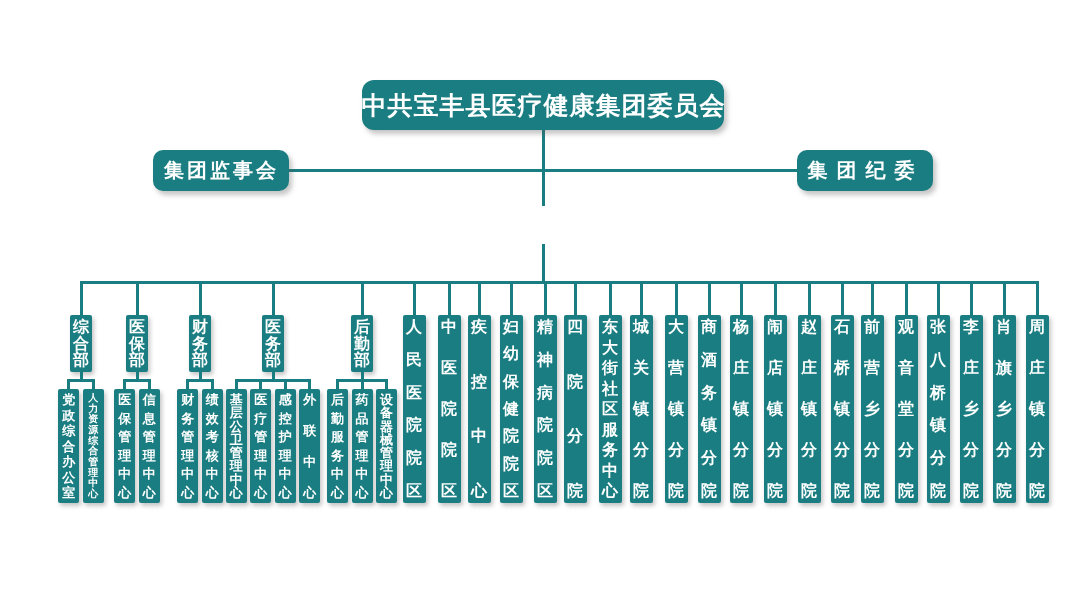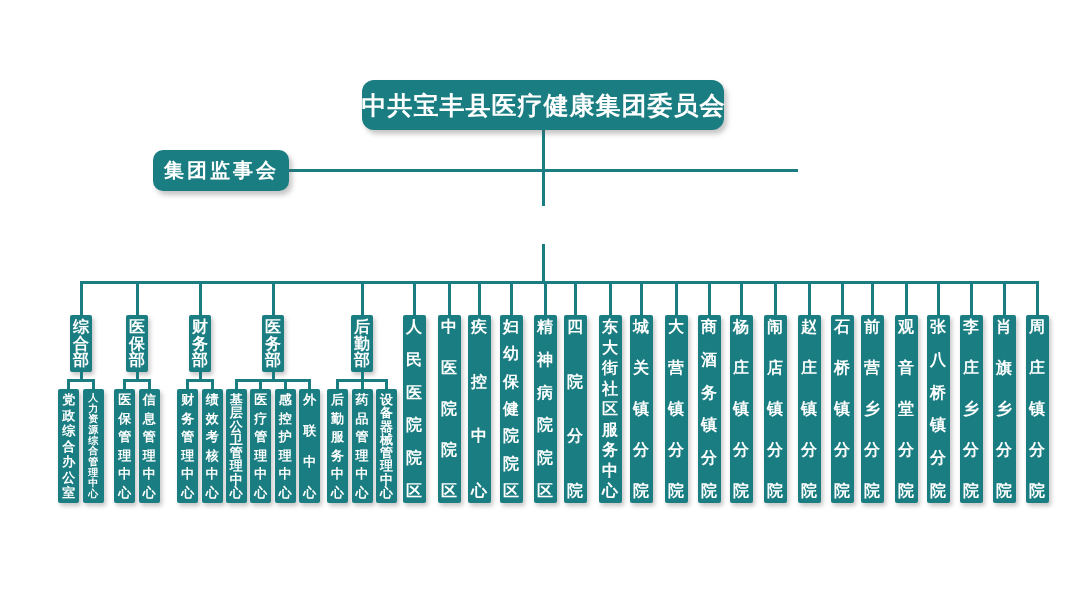--- a/index.html
+++ b/index.html
@@ -51,20 +51,23 @@
   <div class="cline" style="left:288px;top:169px;width:510px;height:3px;"></div>
   <div class="cline" style="left:541.5px;top:244px;width:3px;height:39px;"></div>
   <div class="cline" style="left:80px;top:281px;width:958px;height:3px;"></div>
 
   <div class="hbox" id="sup-box">
     <span>集团监事会</span>
   </div>
   <div class="hbox" id="root-box">
     <span>中共宝丰县医疗健康集团委员会</span>
   </div>
+  <div class="hbox" id="disc-box">
+    <span>集团纪委</span>
+  </div>
 
 <div class="cline" style="left: 79.5px; top: 281px; width: 3px; height: 37px;"></div>
     <div class="vbox" style="left: 70px; top: 315px; width: 22px; height: 57px; font-size: 16px;">
       <span>综</span>
       <span>合</span>
       <span>部</span>
     </div>
     <div class="cline" style="left: 79.5px; top: 372px; width: 3px; height: 8px;"></div>
     <div class="cline" style="left: 67.25px; top: 379px; width: 27.5px; height: 3px;"></div>
     <div class="cline" style="left: 67.25px; top: 379px; width: 3px; height: 11px;"></div>

